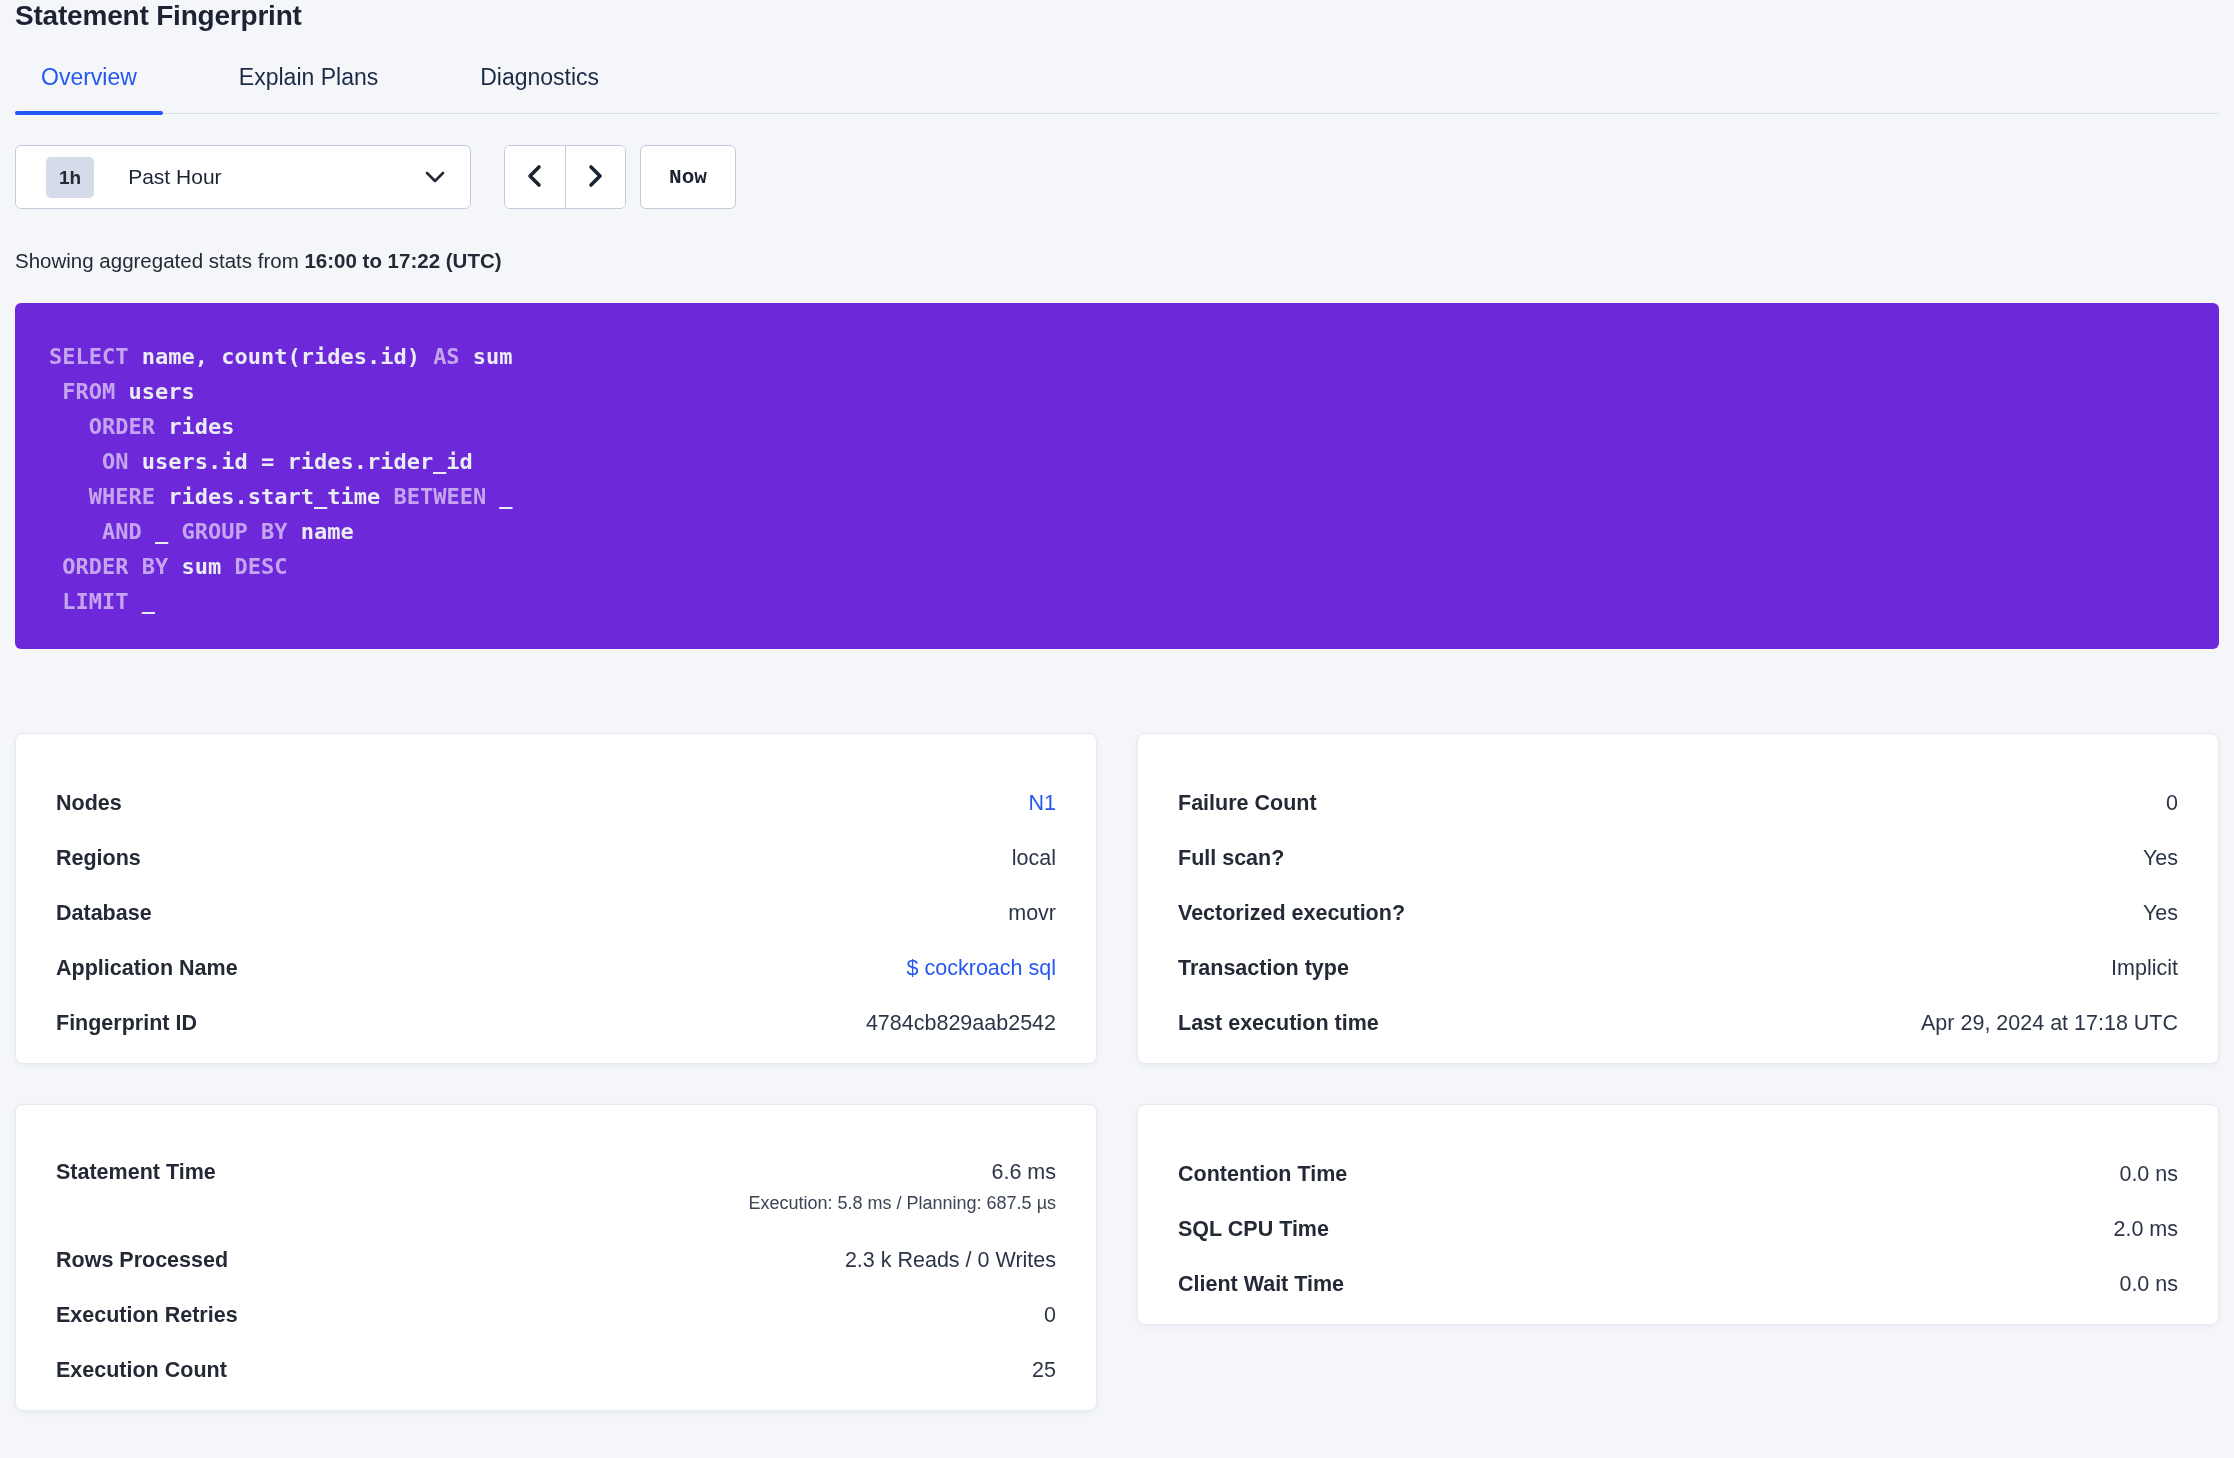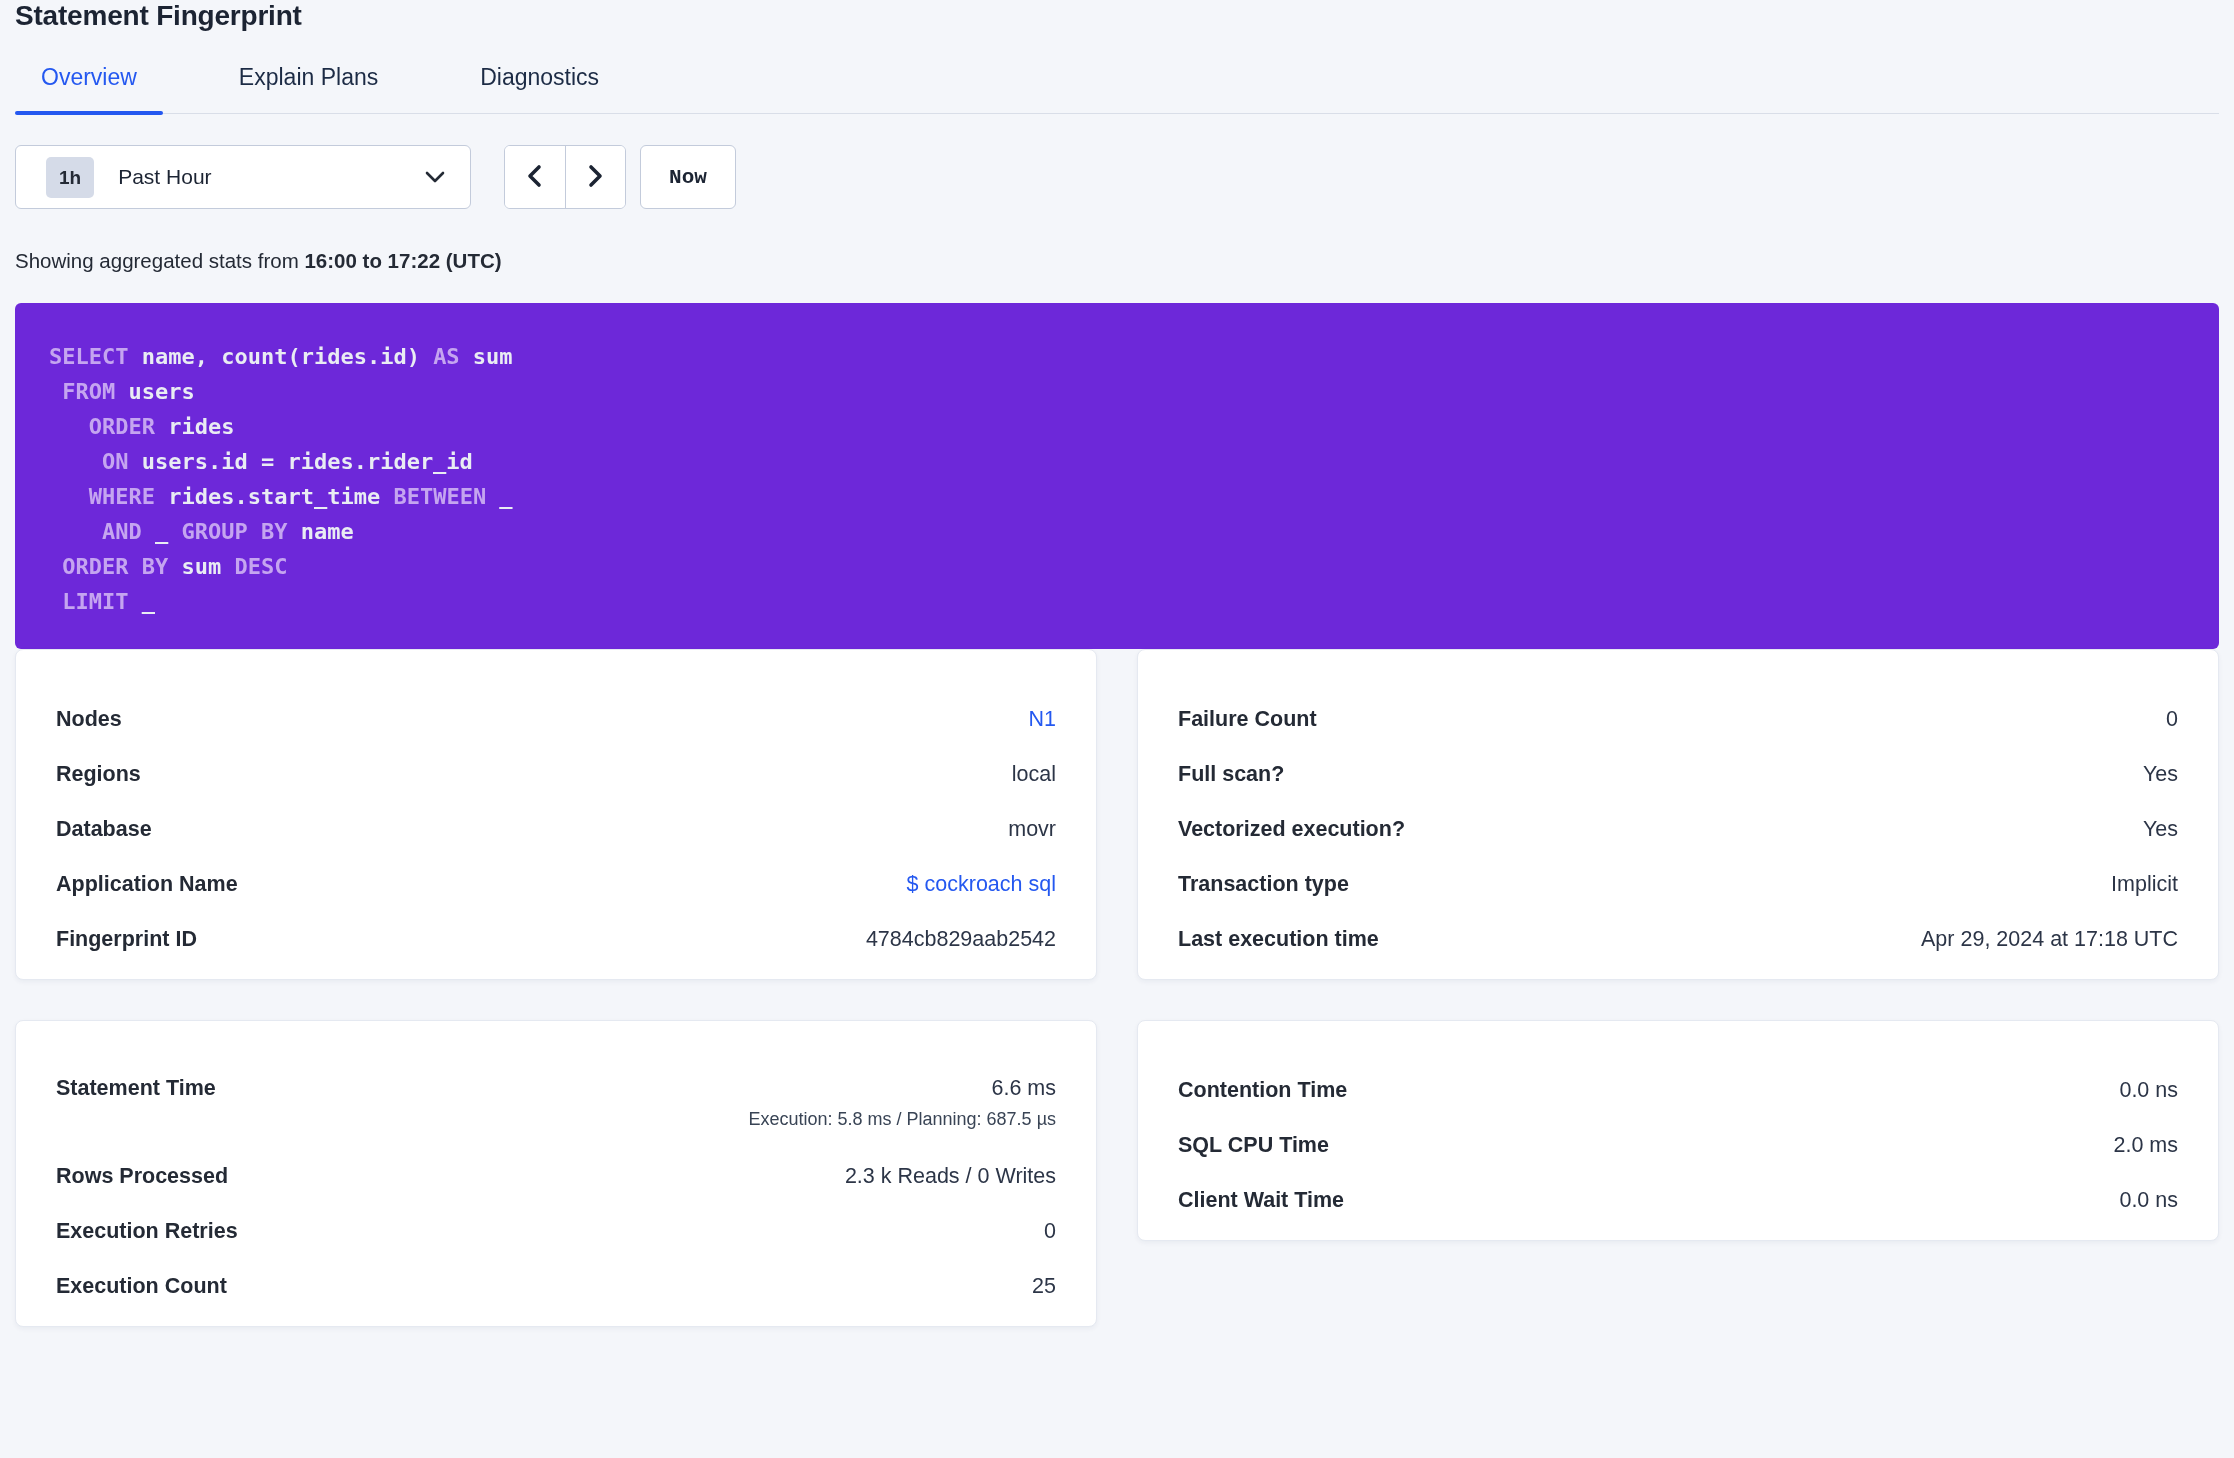--- a/index.html
+++ b/index.html
@@ -17,21 +17,21 @@
   .page-title { font-size:28px; font-weight:700; color:var(--ink); letter-spacing:-0.2px; }
 
   
   .tabs { margin-top:32px; display:flex; gap:50px; border-bottom:1px solid #d9dee8; }
   .tab { position:relative; padding:0 26px 22px; font-size:23px; color:#1c2b45; cursor:pointer; }
   .tab.active { color:var(--accent); }
   .tab.active::after { content:""; position:absolute; left:0; right:0; bottom:-2px; height:4px; background:var(--accent); border-radius:2px; }
 
   
   .toolbar { margin-top:31px; display:flex; align-items:stretch; height:64px; }
-  .range-select { width:456px; display:flex; align-items:center; background:#fff; border:1px solid var(--border); border-radius:6px; padding:0 24px 0 30px; cursor:pointer; }
+  .range-select { width:456px; display:flex; align-items:center; background:#fff; border:1px solid var(--border); border-radius:6px; padding:0 24px 0 30px; cursor:pointer;gap:10px; }
   .range-badge { background:#d5dbe8; color:var(--ink2); font-weight:700; font-size:19px; line-height:1; padding:11px 13px; border-radius:5px; }
   .range-label { margin-left:24px; font-size:21px; color:var(--ink); }
   .range-caret { margin-left:auto; display:flex; align-items:center; }
   .arrow-group { margin-left:33px; display:flex; background:#fff; border:1px solid var(--border); border-radius:6px; overflow:hidden; width:122px; }
   .arrow-btn { flex:1; display:flex; align-items:center; justify-content:center; cursor:pointer; background:#fff; border:none; }
   .arrow-btn:first-child { border-right:1px solid var(--border); }
   .now-btn { margin-left:14px; width:96px; background:#fff; border:1px solid var(--border); border-radius:6px;
              font-family:Liberation Mono, monospace; font-size:21px; font-weight:700; color:var(--ink);
              display:flex; align-items:center; justify-content:center; cursor:pointer; }
 
@@ -41,21 +41,21 @@
 
   
   .sql-box { margin-top:30px; background:#6d28d9; border-radius:6px; padding:36px 34px 30px;
              font-family:"DejaVu Sans Mono", monospace; font-size:22px; font-weight:700;
              line-height:35px; color:#e9ecf3; }
   .sql-line { white-space:pre; }
   .sql-line .kw { color:#c5a5f0; }
 
   
   .cards-row { display:grid; grid-template-columns:1fr 1fr; gap:40px; align-items:start; }
-  .cards-row.first { }
+  .cards-row.first { margin-top:84px; }
   .cards-row.second { margin-top:40px; }
   .card { background:#fff; border:1px solid var(--card-border); border-radius:8px;
           padding:42px 40px 12px; box-shadow:0 2px 5px rgba(24,38,77,0.05); }
   .kv-row { display:flex; justify-content:space-between; align-items:center; min-height:55px; font-size:21.5px; }
   .kv-row.has-sub { align-items:flex-start; min-height:86px; padding-top:13px; }
   .kv-label { font-weight:700; color:var(--ink2); }
   .kv-right { display:flex; flex-direction:column; align-items:flex-end; }
   .kv-value { color:var(--val); }
   .kv-value.link { color:var(--accent); cursor:pointer; }
   .kv-sub { margin-top:8px; font-size:18px; color:#394455; text-align:right; }

